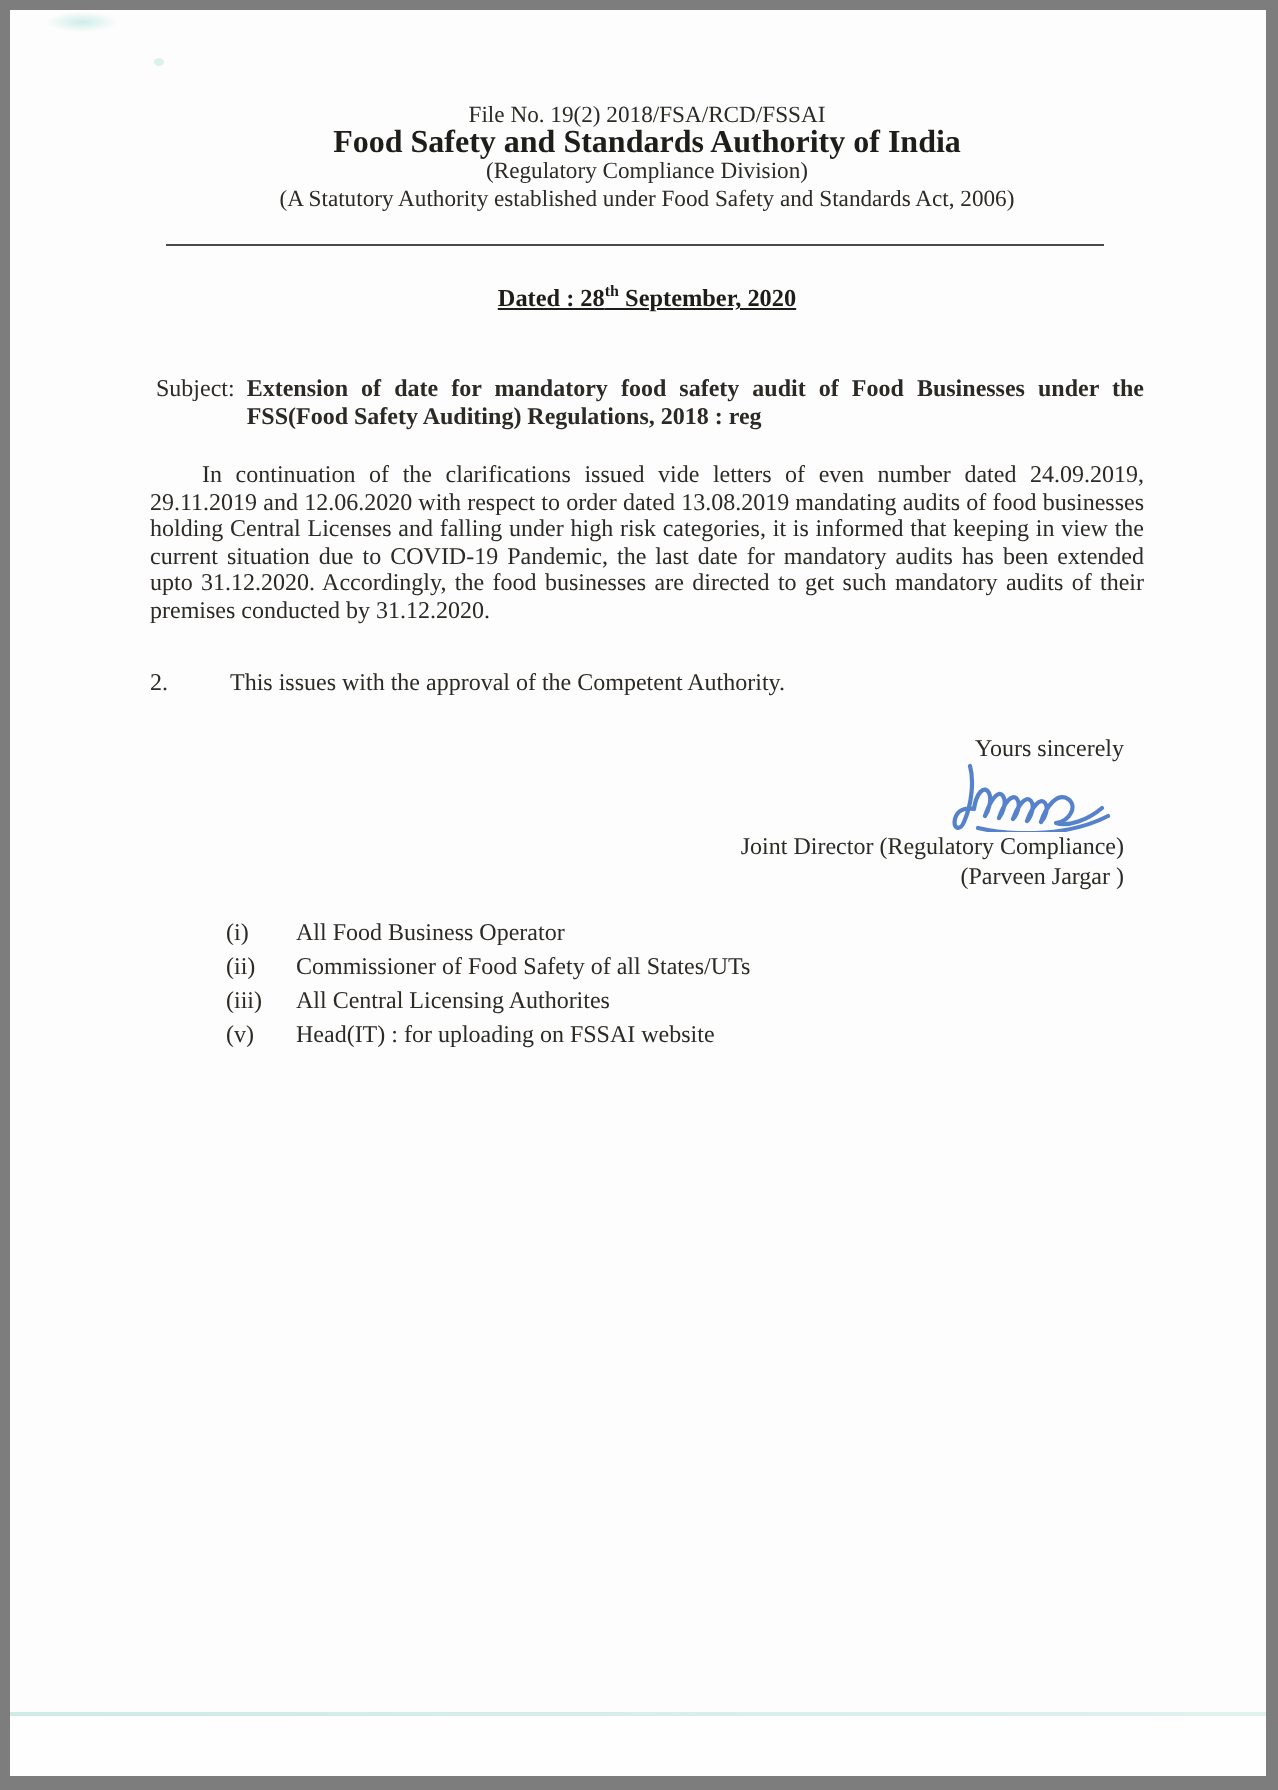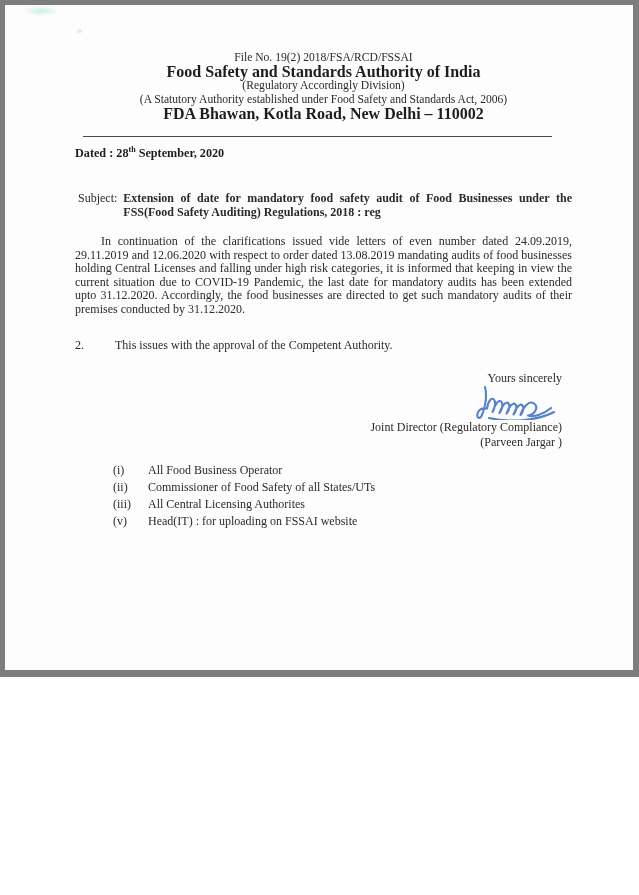--- a/index.html
+++ b/index.html
@@ -3,21 +3,21 @@
 <meta charset="utf-8">
 <style>
   html,body{margin:0;padding:0;}
   body{
     width:639px;height:895px;
     font-family:"Liberation Serif","DejaVu Serif",serif;
     background:#ffffff;
   }
   .page{
     position:relative;
-    width:639px;height:677px;
+    width:639px;height:895px;
     box-sizing:border-box;
     background:#fcfdfc;
     border-style:solid;
     border-color:#7d7d7d;
     border-width:5px 6px 7px 5px;
     overflow:hidden;
     color:#2d2a26;
   }
   .content{
     position:absolute;
@@ -25,22 +25,22 @@
     font-size:12px;
   }
   
   .letterhead{ padding-top:46px; text-align:center; line-height:14px; font-size:11.6px; }
   .letterhead .bold-line{ font-weight:bold; color:#1f1d1a; font-size:16px; }
   .head-rule{
     border:none; border-top:1.4px solid #4a4a48;
     margin:15px 20px 0 8px; height:0;
   }
   .date-line{
-    margin-top:9px; text-align:left;
-    font-weight:bold; color:#1f1d1a; font-size:12.2px; line-height:14px;
+    margin-top:19px; text-align:center;
+    font-weight:bold; color:#1f1d1a; font-size:12.2px; line-height:14px;text-decoration:underline;
   }
   .date-line sup{ font-size:8px; vertical-align:super; line-height:0; }
   
   .subject-row{ margin-top:32px; display:flex; padding-left:3px; line-height:13.6px; }
   .subject-label{ flex:0 0 auto; margin-right:6px; }
   .subject-text{ flex:1 1 auto; text-align:justify;font-weight:bold; }
   
   .para1{
     margin-top:16px; text-align:justify; line-height:13.5px;
     text-indent:26px;
@@ -80,23 +80,22 @@
 <div class="page">
 
   <div class="smudge-top"></div>
   <div class="speck-1"></div>
 
   <div class="content">
 
     <div class="letterhead">
       <div>File No. 19(2) 2018/FSA/RCD/FSSAI</div>
       <div class="bold-line">Food Safety and Standards Authority of India</div>
-      <div>(Regulatory Accordingly Division)</div>
+      <div>(Regulatory Compliance Division)</div>
       <div>(A Statutory Authority established under Food Safety and Standards Act, 2006)</div>
-      <div class="bold-line">FDA Bhawan, Kotla Road, New Delhi – 110002</div>
     </div>
 
     <hr class="head-rule">
 
     <div class="date-line"><span>Dated : 28</span><sup>th</sup><span> September, 2020</span></div>
 
     <div class="subject-row">
       <span class="subject-label">Subject:</span>
       <div class="subject-text">Extension of date for mandatory food safety audit of Food Businesses under the FSS(Food Safety Auditing) Regulations, 2018 : reg</div>
     </div>

